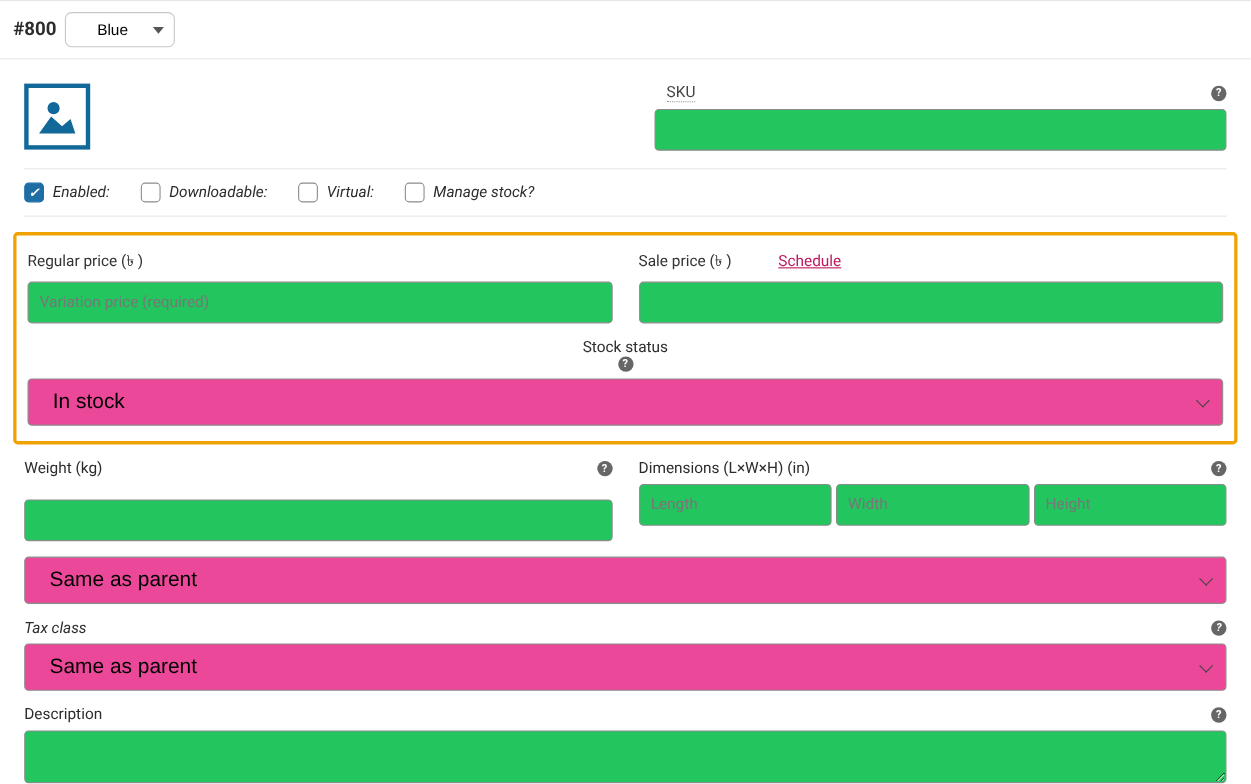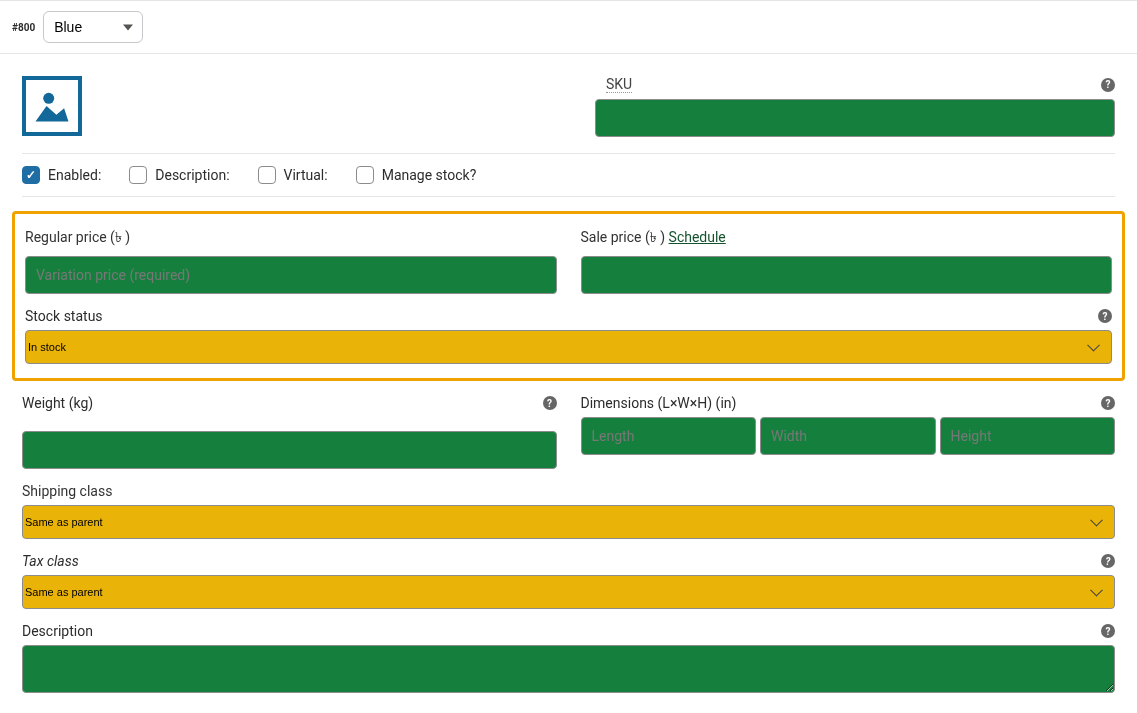--- a/index.html
+++ b/index.html
@@ -13,26 +13,26 @@
     .top-bar {
       border-top: 1px solid #e5e5e5;
       border-bottom: 1px solid #e5e5e5;
       display: flex;
       align-items: center;
       padding: 10px 12px;
       gap: 8px;
     }
     .variation-id {
       font-weight: 700;
-      font-size: 10px;
+      font-size: 17px;
     }
     .attr-select {
       border: 1px solid #c7c7cc;
       border-radius: 6px;
-      padding: 7px 28px 7px 10px;
+      padding: 7px 28px 7px 28px;
       font-size: 14px;
       appearance: none;
       background: #fff;
       position: relative;
       min-width: 100px;
     }
     .select-wrap {
       position: relative;
       display: inline-block;
     }
@@ -90,35 +90,36 @@
       flex: 0 0 14px;
     }
     .underline-dotted { border-bottom: 1px dotted #999; display: inline-block; }
     input[type="text"], textarea {
       width: 100%;
       border: 1px solid #8c8c8c;
       border-radius: 4px;
       padding: 10px 10px;
       font-size: 14px;
       font-family: inherit;
-      background: #15803d;
+      background: #22c55e;
     }
     input[type="text"]::placeholder { color: #777; }
     .checkbox-row {
       display: flex;
       gap: 28px;
       padding: 12px 0;
       border-top: 1px solid #e5e5e5;
       border-bottom: 1px solid #e5e5e5;
       align-items: center;
     }
     .chk {
       display: flex;
       align-items: center;
       gap: 8px;
+      font-style: italic;
     }
     .chk-box {
       width: 18px;
       height: 18px;
       border: 1.5px solid #8c8c8c;
       border-radius: 4px;
       display: flex;
       align-items: center;
       justify-content: center;
       cursor: pointer;
@@ -146,35 +147,36 @@
       justify-content: center;
     }
     .two-col > div { flex: 1; }
     .field-label {
       display: block;
       margin-bottom: 6px;
       color: #333;
     }
     .field-row { margin-bottom: 14px; }
     .schedule-link {
-      color: #14532d;
+      color: #be185d;
       text-decoration: underline;
       cursor: pointer;
+      margin-left: 39px;
     }
     .select-full {
       position: relative;
     }
     .select-full select {
       width: 100%;
       border: 1px solid #8c8c8c;
       border-radius: 4px;
-      padding: 10px 30px 10px 2px;
-      font-size: 11px;
+      padding: 10px 30px 10px 22px;
+      font-size: 19px;
       appearance: none;
-      background: #eab308;
+      background: #ec4899;
     }
     .select-full::after {
       content: "";
       position: absolute;
       right: 14px;
       top: 50%;
       width: 8px;
       height: 8px;
       border-right: 1.5px solid #444;
       border-bottom: 1.5px solid #444;
@@ -224,21 +226,21 @@
     </div>
   </div>
 
   <div class="checkbox-row">
     <label class="chk">
       <span class="chk-box checked"></span>
       <span>Enabled:</span>
     </label>
     <label class="chk">
       <span class="chk-box"></span>
-      <span>Description:</span>
+      <span>Downloadable:</span>
     </label>
     <label class="chk">
       <span class="chk-box"></span>
       <span>Virtual:</span>
     </label>
     <label class="chk">
       <span class="chk-box"></span>
       <span>Manage stock?</span>
     </label>
   </div>
@@ -251,21 +253,21 @@
       </div>
       <div>
         <label class="field-label">
           <span>Sale price (৳ )</span>
           <a class="schedule-link">Schedule</a>
         </label>
         <input type="text" style="">
       </div>
     </div>
     <div class="field-row" style="margin-bottom:0;">
-      <div class="right-help" style="margin-bottom:6px;">
+      <div class="right-help" style="margin-bottom:6px;flex-direction:column;">
         <span>Stock status</span>
         <span class="help-icon">?</span>
       </div>
       <div class="select-full">
         <select>
           <option>In stock</option>
         </select>
       </div>
     </div>
   </div>
@@ -285,21 +287,20 @@
       </div>
       <div class="dim-inputs">
         <input type="text" placeholder="Length" style="">
         <input type="text" placeholder="Width" style="">
         <input type="text" placeholder="Height" style="">
       </div>
     </div>
   </div>
 
   <div class="field-row">
-    <label class="field-label">Shipping class</label>
     <div class="select-full">
       <select>
         <option>Same as parent</option>
       </select>
     </div>
   </div>
 
   <div class="field-row">
     <div class="right-help" style="margin-bottom:6px;font-style:italic;">
       <span>Tax class</span>

